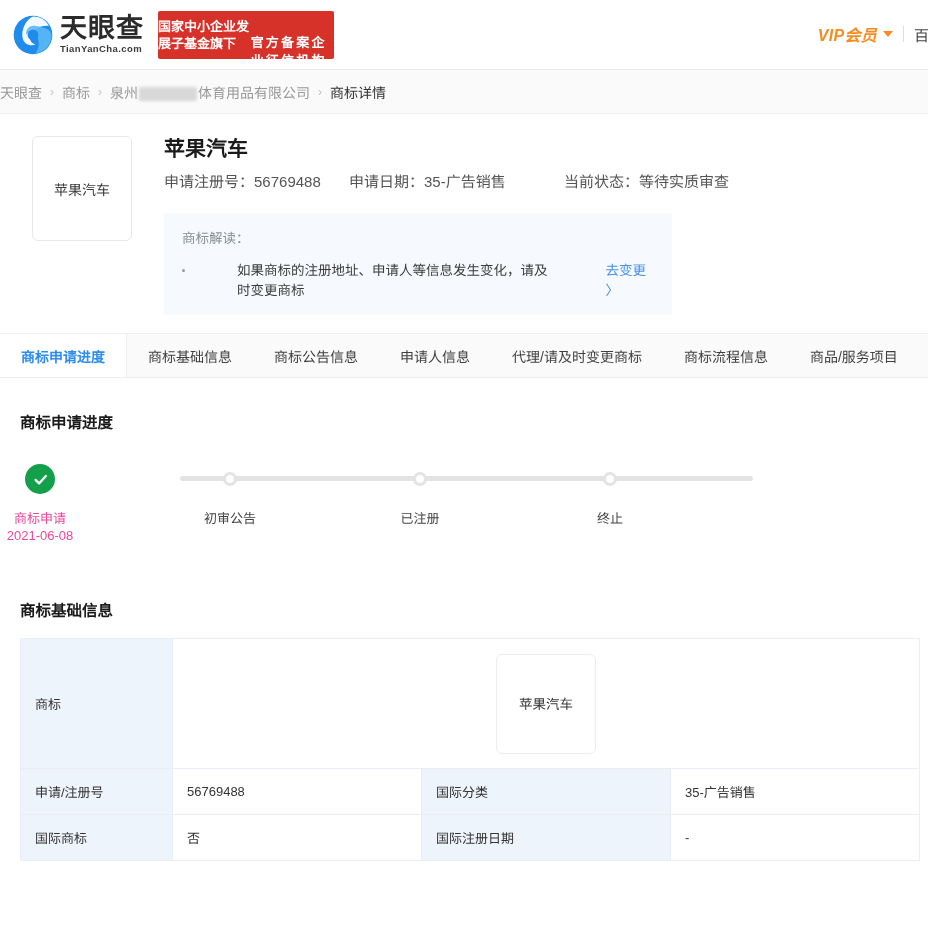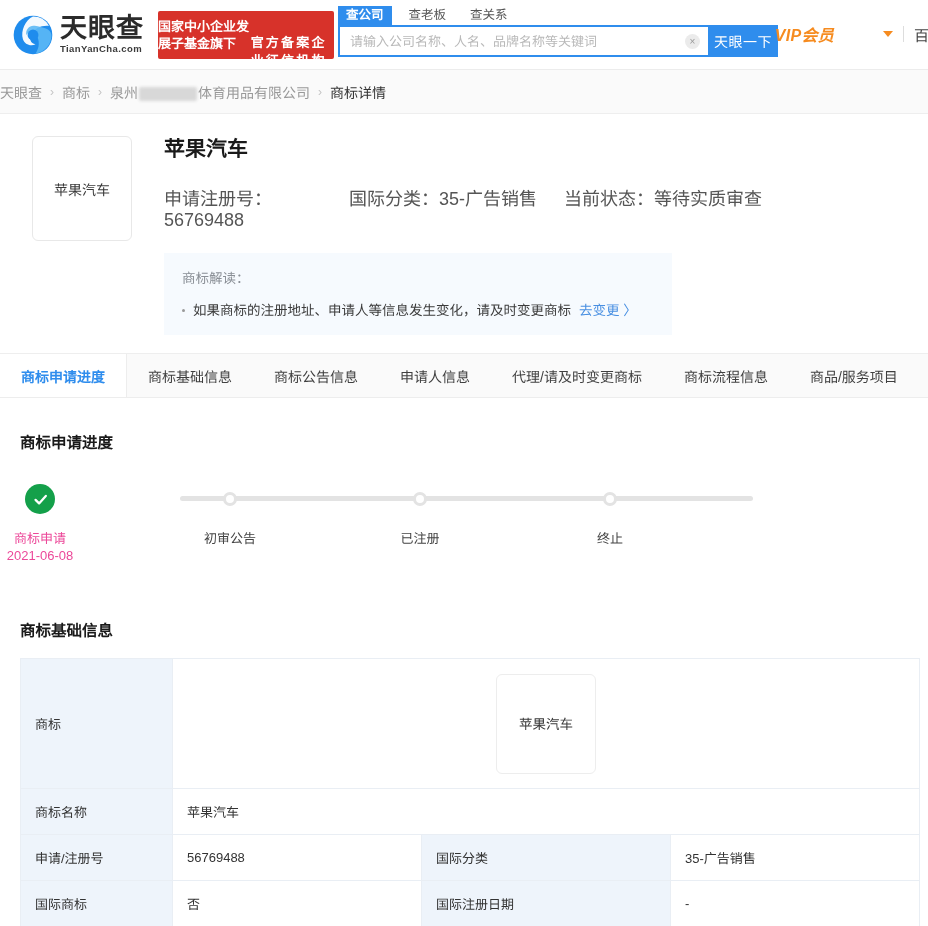--- a/index.html
+++ b/index.html
@@ -92,21 +92,20 @@
 
   .header-right {
     position: absolute; right: 0; top: 22px;
     display: flex; align-items: center;
   }
   .vip {
     color: #f68b1f; font-weight: bold; font-size: 16px;
     display: flex; align-items: center; cursor: pointer;
     font-style: italic;
     letter-spacing: 0.3px;
-    gap: 43px;
   }
   .vip .caret {
     display: inline-block; margin-left: 6px;
     width: 0; height: 0; font-style: normal;
     border-left: 5px solid transparent;
     border-right: 5px solid transparent;
     border-top: 6px solid #f68b1f;
   }
   .hdr-sep { width: 1px; height: 16px; background: #ddd; margin: 0 10px; }
   .hdr-extra { font-size: 15px; color: #444; cursor: pointer; overflow: hidden; width: 14px; }
@@ -141,36 +140,36 @@
     background: #fff;
     display: flex; align-items: center; justify-content: center;
     font-size: 14px; color: #3a3a3a;
     margin-left: 12px;
   }
   .detail-main { flex: 1 1 auto; margin-left: 32px; }
   .tm-title {
     font-size: 21px; font-weight: bold; color: #1a1a1a; line-height: 26px;
   }
   .tm-meta {
-    margin-top: 22px; display: flex; font-size: 18px; color: #555;
+    margin-top: 8px; display: flex; font-size: 15px; color: #555;
   }
   .tm-meta .m1 { width: 185px; }
   .tm-meta .m2 { width: 215px; }
   .tm-meta .m3 { }
 
   .note-box {
     margin-top: 22px;
     background: #f6fafe;
     padding: 14px 18px 16px 18px;
     width: 508px;
   }
   .note-title { font-size: 13.5px; color: #8a8f96; }
   .note-item {
     margin-top: 12px; font-size: 13.5px; color: #3b3b3b;
-    display: flex; align-items: baseline;
+    display: flex; align-items: baseline; gap: 44px;
   }
   .note-dot {
     width: 3px; height: 3px; border-radius: 50%; background: #999;
     margin-right: 8px; flex: 0 0 3px; position: relative; top: -3px;
   }
   .note-link { color: #4a90e2; cursor: pointer; margin-left: 8px; }
 
   
   .tabbar {
     height: 44px; background: #fafafa;
@@ -268,34 +267,20 @@
       <div class="logo-cn">天眼查</div>
       <div class="logo-en">TianYanCha.com</div>
     </div>
   </div>
 
   <div class="gov-badge">
     <div class="l1">国家中小企业发展子基金旗下</div>
     <div class="l2">官方备案企业征信机构</div>
   </div>
 
-  <div class="search-block">
-    <div class="search-tabs">
-      <div class="stab active">查公司</div>
-      <div class="stab">查老板</div>
-      <div class="stab">查关系</div>
-    </div>
-    <div class="search-row">
-      <div class="search-input-wrap">
-        <input class="search-input" type="text" placeholder="请输入公司名称、人名、品牌名称等关键词" style="">
-        <span class="clear-btn">×</span>
-      </div>
-      <button class="search-btn">天眼一下</button>
-    </div>
-  </div>
 
   <div class="header-right">
     <div class="vip">
       <span>VIP会员</span>
       <i class="caret"></i>
     </div>
     <div class="hdr-sep"></div>
     <div class="hdr-extra">百</div>
   </div>
 </div>
@@ -311,21 +296,21 @@
     <span class="cur">商标详情</span>
   </div>
 </div>
 
 <div class="detail">
   <div class="tm-thumb">苹果汽车</div>
   <div class="detail-main">
     <div class="tm-title">苹果汽车</div>
     <div class="tm-meta">
       <div class="m1"><span>申请注册号：</span><span>56769488</span></div>
-      <div class="m2"><span>国际分类：</span><span>35-广告销售</span></div>
+      <div class="m2"><span>申请日期：</span><span>35-广告销售</span></div>
       <div class="m3"><span>当前状态：</span><span>等待实质审查</span></div>
     </div>
     <div class="note-box">
       <div class="note-title">商标解读：</div>
       <div class="note-item">
         <span class="note-dot"></span>
         <span>如果商标的注册地址、申请人等信息发生变化，请及时变更商标</span>
         <span class="note-link">去变更 〉</span>
       </div>
     </div>
@@ -378,24 +363,20 @@
 
 <div class="section">
   <div class="sec-title">商标基础信息</div>
   <table class="tbl">
     <tbody>
         <tr>
       <td class="lbl">商标</td>
       <td class="val tm-cell" colspan="3">
         <span class="tm-cell-box">苹果汽车</span>
       </td>
-    </tr>
-    <tr>
-      <td class="lbl">商标名称</td>
-      <td class="val" colspan="3">苹果汽车</td>
     </tr>
     <tr>
       <td class="lbl">申请/注册号</td>
       <td class="val">56769488</td>
       <td class="lbl">国际分类</td>
       <td class="val">35-广告销售</td>
     </tr>
     <tr>
       <td class="lbl">国际商标</td>
       <td class="val">否</td>

